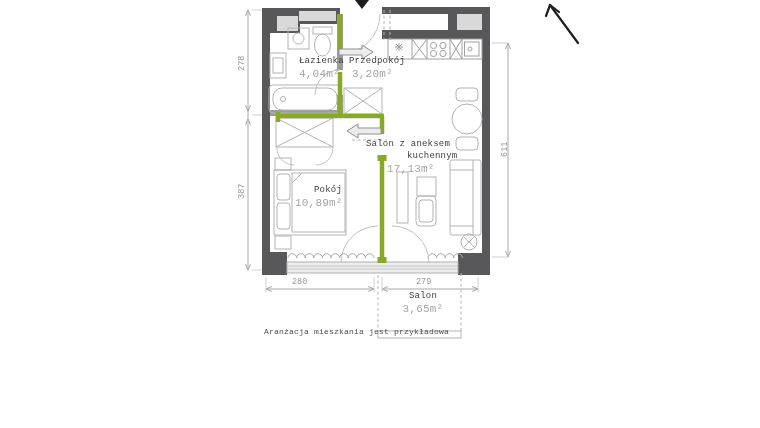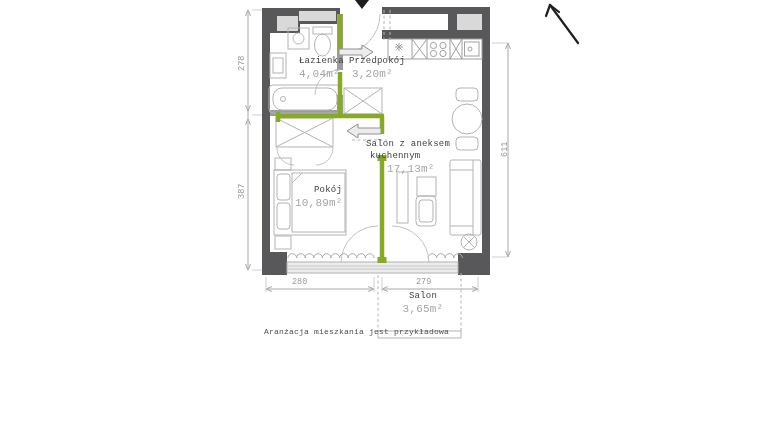--- a/index.html
+++ b/index.html
@@ -232,21 +232,21 @@
     </g>
   </svg>
 
   <div class="lbl room-name" style="left:299px;top:57px;">Łazienka</div>
   <div class="lbl room-area" style="left:299px;top:69px;">4,04m²</div>
 
   <div class="lbl room-name" style="left:349px;top:57px;">Przedpokój</div>
   <div class="lbl room-area" style="left:352px;top:69px;text-align:center;">3,20m²</div>
 
   <div class="lbl room-name" style="left:366px;top:140px;">Salon z aneksem</div>
-  <div class="lbl room-name" style="left:370px;top:152px;">kuchennym</div>
+  <div class="lbl room-name" style="left:407px;top:152px;">kuchennym</div>
   <div class="lbl room-area" style="left:387px;top:164px;">17,13m²</div>
 
   <div class="lbl room-name" style="left:314px;top:186px;">Pokój</div>
   <div class="lbl room-area" style="left:295px;top:198px;">10,89m²</div>
 
   <div class="lbl room-name center" style="left:391px;top:292px;">Salon</div>
   <div class="lbl room-area center" style="left:391px;top:304px;text-align:center;">3,65m²</div>
 
   <div class="lbl dim dim-v" style="left:227px;top:59px;">278</div>
   <div class="lbl dim dim-v" style="left:227px;top:187px;">387</div>

